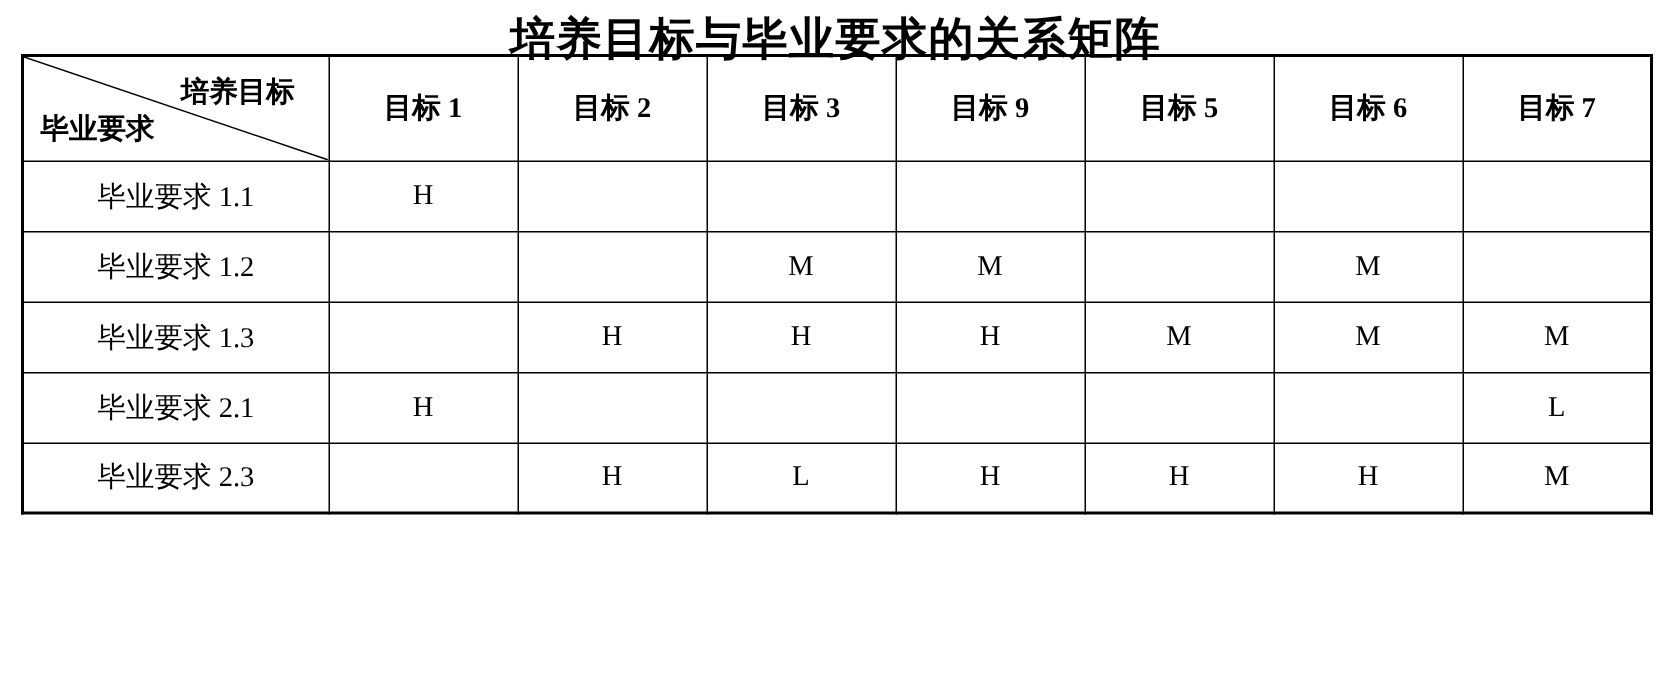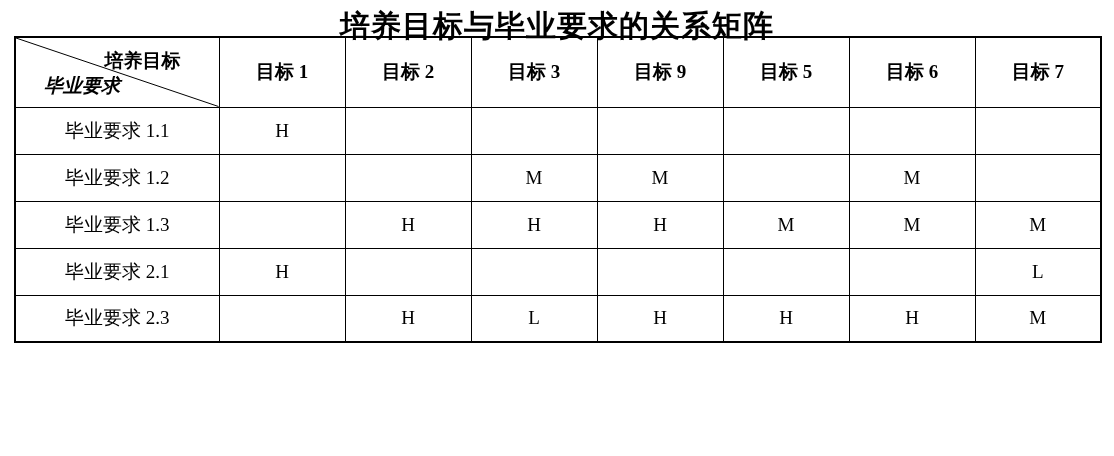--- a/index.html
+++ b/index.html
@@ -50,27 +50,26 @@
   }
   th.corner svg.diag {
     position: absolute;
     top: 0; left: 0;
     width: 100%; height: 100%;
     display: block;
   }
   .corner-top {
     position: absolute;
     top: 10px;
-    right: 38px;
+    right: 22px;
   }
   .corner-bottom {
     position: absolute;
     bottom: 8px;
-    left: 28px;
-    font-style: italic;
+    left: 11px;
   }
   td.rowlabel {
     font-weight: normal;
     font-size: 19px;
   }
   td.val {
     font-size: 19px;
   }
 </style>
 </head>

